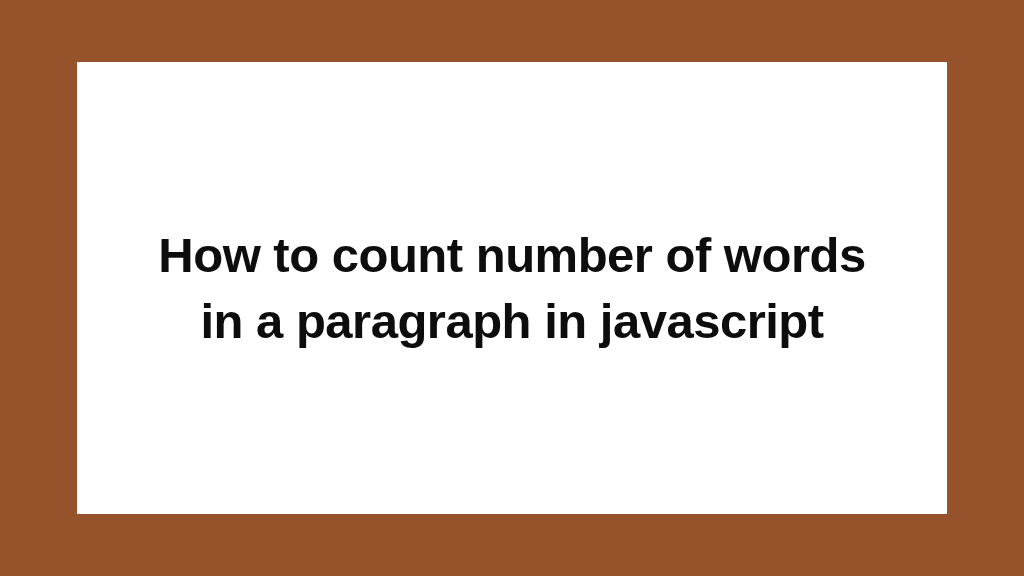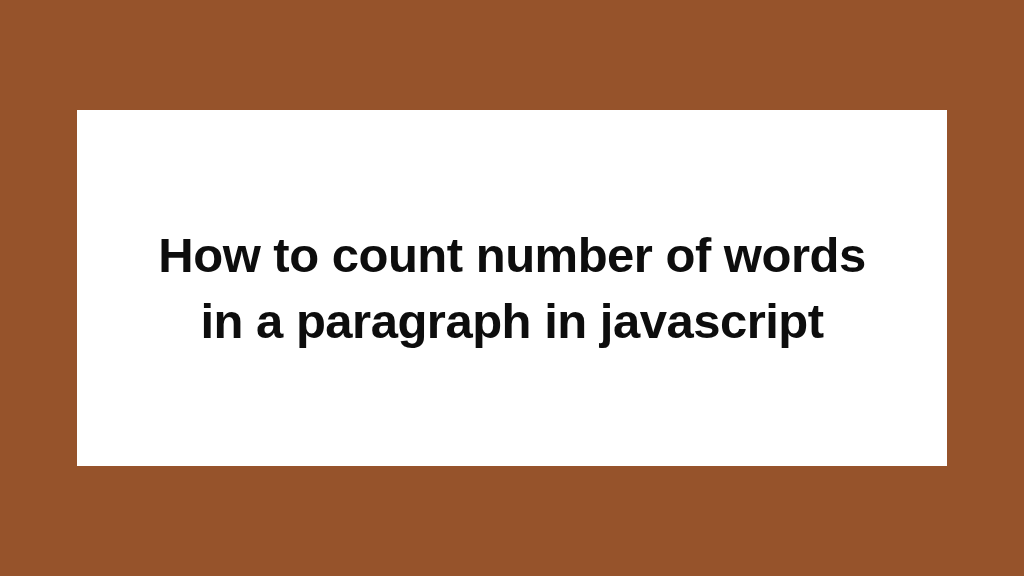--- a/index.html
+++ b/index.html
@@ -12,21 +12,21 @@
       height: 576px;
       background-color: #96532b;
       display: flex;
       align-items: center;
       justify-content: center;
       font-family: 'Segoe UI', 'Helvetica Neue', Arial, sans-serif;
     }
     .card {
       background-color: #ffffff;
       width: 870px;
-      height: 356px;
+      height: 452px;
       display: flex;
       align-items: center;
       justify-content: center;
       padding: 40px 60px;
     }
     .title {
       font-size: 49px;
       font-weight: 800;
       color: #0d0d0d;
       text-align: center;

